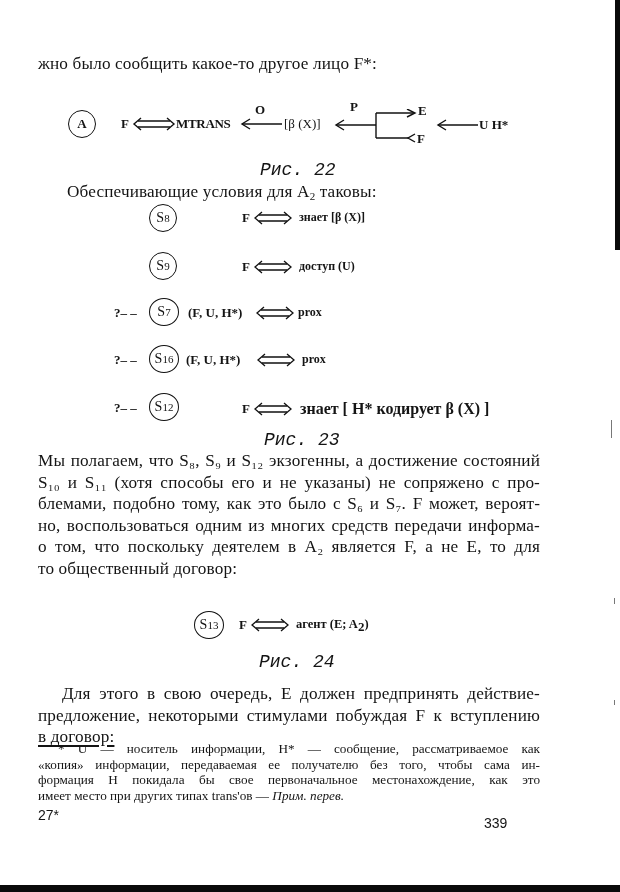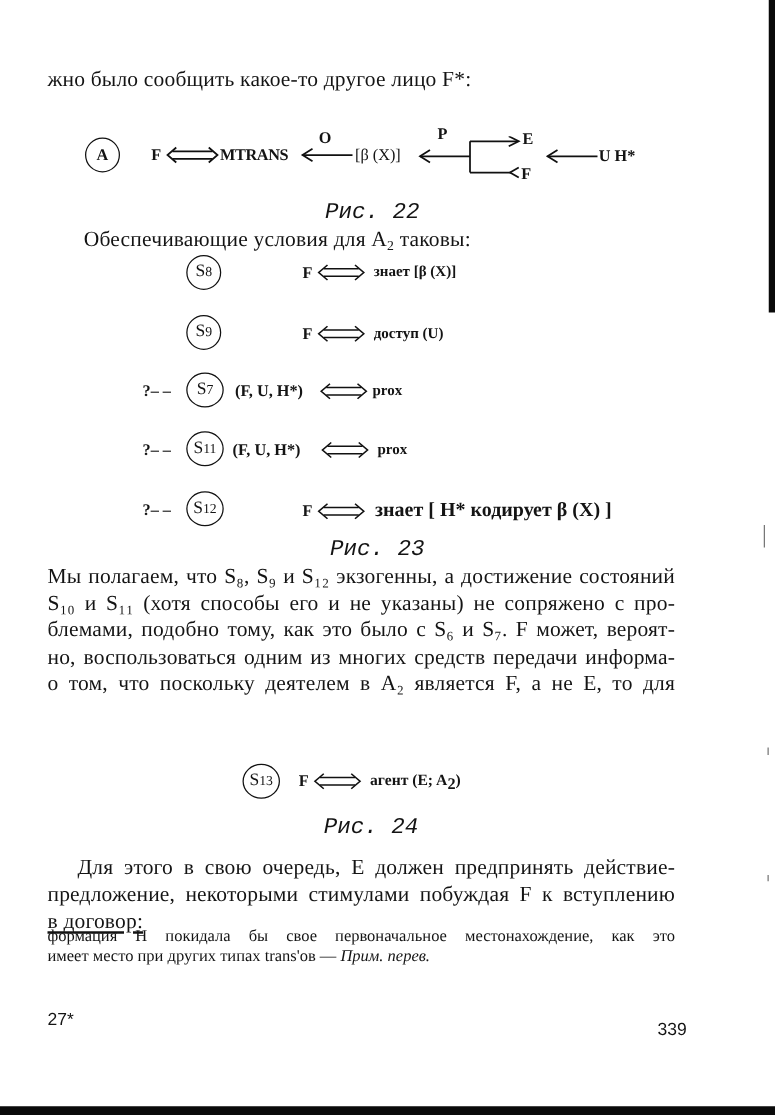--- a/index.html
+++ b/index.html
@@ -113,21 +113,21 @@
   <span class="abs diag" style="left:188px;top:305px;">(F, U, H*)</span>
   <svg class="dbl-arrow" style="left:255px;top:306px;" width="40" height="14">
     <path d="M6 4 H34 M6 10 H34" stroke="#111" stroke-width="1.3" fill="none"></path>
       <path d="M9 1 L2 7 L9 13 M31 1 L38 7 L31 13" stroke="#111" stroke-width="1.3" fill="none"></path>
   </svg>
   <span class="abs diag" style="left:298px;top:305px;font-size:12px;">prox</span>
 
   <span class="abs diag" style="left:114px;top:352px;">?– –</span>
   <div class="circle" style="left:149px;top:345px;width:30px;height:28px;">
       <span>S</span>
-      <sub>11</sub>
+      <sub>16</sub>
     </div>
   <span class="abs diag" style="left:186px;top:352px;">(F, U, H*)</span>
   <svg class="dbl-arrow" style="left:256px;top:353px;" width="40" height="14">
     <path d="M6 4 H34 M6 10 H34" stroke="#111" stroke-width="1.3" fill="none"></path>
       <path d="M9 1 L2 7 L9 13 M31 1 L38 7 L31 13" stroke="#111" stroke-width="1.3" fill="none"></path>
   </svg>
   <span class="abs diag" style="left:302px;top:352px;font-size:12px;">prox</span>
 
   <span class="abs diag" style="left:114px;top:400px;">?– –</span>
   <div class="circle" style="left:149px;top:393px;width:30px;height:28px;">
@@ -143,20 +143,21 @@
 
   <div class="abs caption" style="left:264px;top:430px;"><i>Рис. 23</i></div>
 </div>
 
 <div class="para body-text" style="top:451px;">
   <span class="line">Мы полагаем, что S₈, S₉ и S₁₂ экзогенны, а достижение состояний</span>
   <span class="line">S₁₀ и S₁₁ (хотя способы его и не указаны) не сопряжено с про-</span>
   <span class="line">блемами, подобно тому, как это было с S₆ и S₇. F может, вероят-</span>
   <span class="line">но, воспользоваться одним из многих средств передачи информа-</span>
   <span class="line">о том, что поскольку деятелем в A₂ является F, а не E, то для</span>
+  <span class="line last">то общественный договор:</span>
 </div>
 
 <div>
   <div class="circle" style="left:194px;top:611px;width:30px;height:28px;">
       <span>S</span>
       <sub>13</sub>
     </div>
   <span class="abs diag" style="left:239px;top:617px;">F</span>
   <svg class="dbl-arrow" style="left:250px;top:618px;" width="40" height="14">
     <path d="M6 4 H34 M6 10 H34" stroke="#111" stroke-width="1.3" fill="none"></path>
@@ -166,18 +167,20 @@
   <div class="abs caption" style="left:259px;top:652px;"><i>Рис. 24</i></div>
 </div>
 
 <div class="para body-text" style="top:684px;">
   <span class="line" style="padding-left:24px;">Для этого в свою очередь, E должен предпринять действие-</span>
   <span class="line">предложение, некоторыми стимулами побуждая F к вступлению</span>
   <span class="line last" style="text-decoration:underline;text-decoration-thickness:1.5px;text-underline-offset:3px;width:max-content;">в договор:</span>
 </div>
 
 <div class="fn" style="top:741px;">
+  <span class="line" style="padding-left:20px;">* U — носитель информации, H* — сообщение, рассматриваемое как</span>
+  <span class="line">«копия» информации, передаваемая ее получателю без того, чтобы сама ин-</span>
   <span class="line">формация H покидала бы свое первоначальное местонахождение, как это</span>
   <span class="line last"><span>имеет место при других типах trans'ов — </span><i>Прим. перев.</i></span>
 </div>
 
 <div class="abs" style="left:38px;top:807px;font-family:'Liberation Sans',sans-serif;font-size:14px;">27*</div>
-<div class="abs" style="left:526px;top:815px;font-family:'Liberation Sans',sans-serif;font-size:14px;">339</div>
+<div class="abs" style="left:484px;top:815px;font-family:'Liberation Sans',sans-serif;font-size:14px;">339</div>
 
 </body></html>

